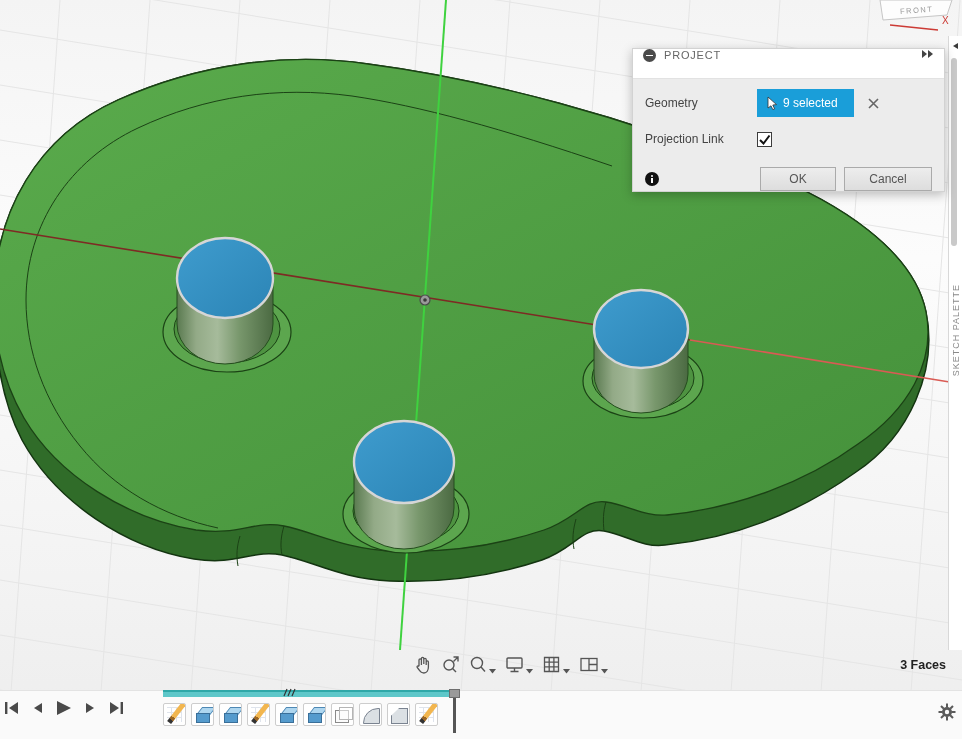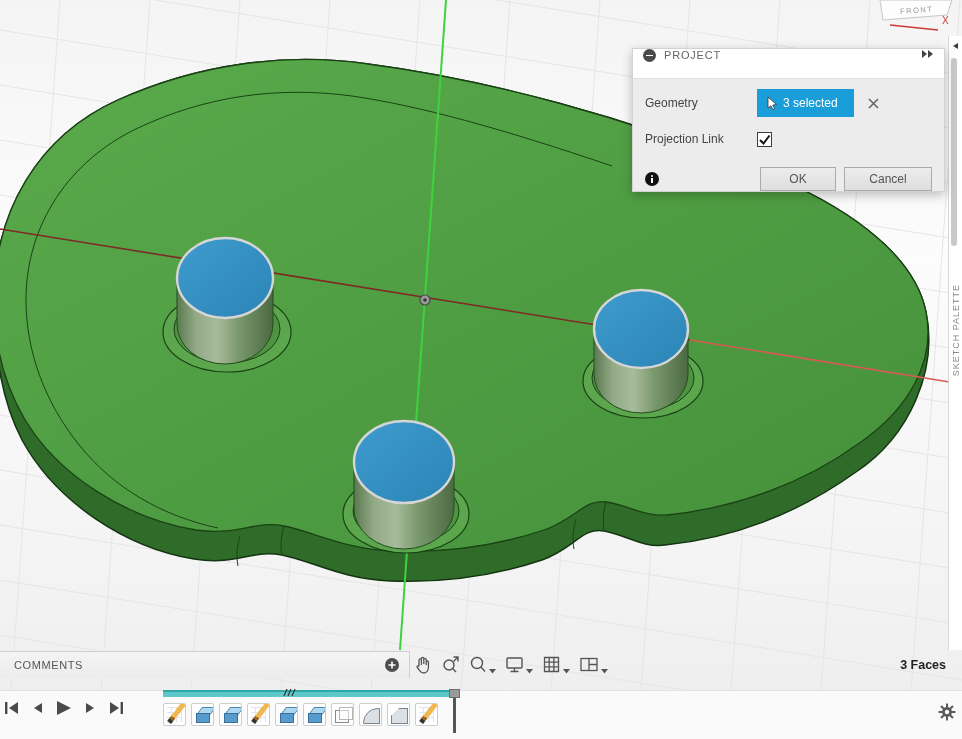--- a/index.html
+++ b/index.html
@@ -230,21 +230,21 @@
           </svg>
       </span>
     </div>
     <div class="body">
       <div class="drow">
         <span class="lbl">Geometry</span>
         <div class="sel-btn">
           <svg width="12" height="14">
             <path d="M2 1 L10.5 8.6 L6.8 9 L8.6 12.8 L6.8 13.6 L5 9.8 L2 12 Z" fill="#fff" stroke="#333" stroke-width="0.8"></path>
           </svg>
-          <span>3 selected</span>
+          <span>9 selected</span>
         </div>
         <span class="xclose">
           <svg width="11" height="11">
               <path d="M1 1 L10 10 M10 1 L1 10" stroke="#666" stroke-width="1.6"></path>
             </svg>
         </span>
       </div>
       <div class="drow">
         <span class="lbl">Projection Link</span>
         <div class="chk">
@@ -255,29 +255,20 @@
       </div>
       <div class="dfoot">
         <span class="info"></span>
         <span class="sp"></span>
         <button class="dbtn ok">OK</button>
         <button class="dbtn cancel">Cancel</button>
       </div>
     </div>
   </div>
 
-  <div id="comments-bar">
-    <span class="txt">COMMENTS</span>
-    <span class="plus">
-      <svg width="16" height="16">
-          <circle cx="8" cy="8" r="7" fill="#4d4d4d"></circle>
-          <path d="M8 4.5 V11.5 M4.5 8 H11.5" stroke="#fff" stroke-width="1.6"></path>
-        </svg>
-    </span>
-  </div>
 
   <div id="navbar">
     <span class="navtool">
       <svg width="19" height="19" fill="none" stroke="#555" stroke-width="1.3">
         <path d="M6 11 V5 a1.2 1.2 0 0 1 2.4 0 V10 M8.4 9 V3.6 a1.2 1.2 0 0 1 2.4 0 V9 M10.8 9 V4.6 a1.2 1.2 0 0 1 2.4 0 V10 M13.2 10 V7 a1.1 1.1 0 0 1 2.2 0 V12 c0 3 -1.5 6 -4.5 6 c-2.5 0 -3.4 -1 -4.7 -3 L4.2 12.5 c-.6 -1 .4 -2 1.4 -1.4 L6 11.6"></path>
       </svg>
     </span>
     <span class="navtool">
       <svg width="19" height="19" fill="none" stroke="#555" stroke-width="1.4">
         <circle cx="8" cy="10" r="5"></circle>

